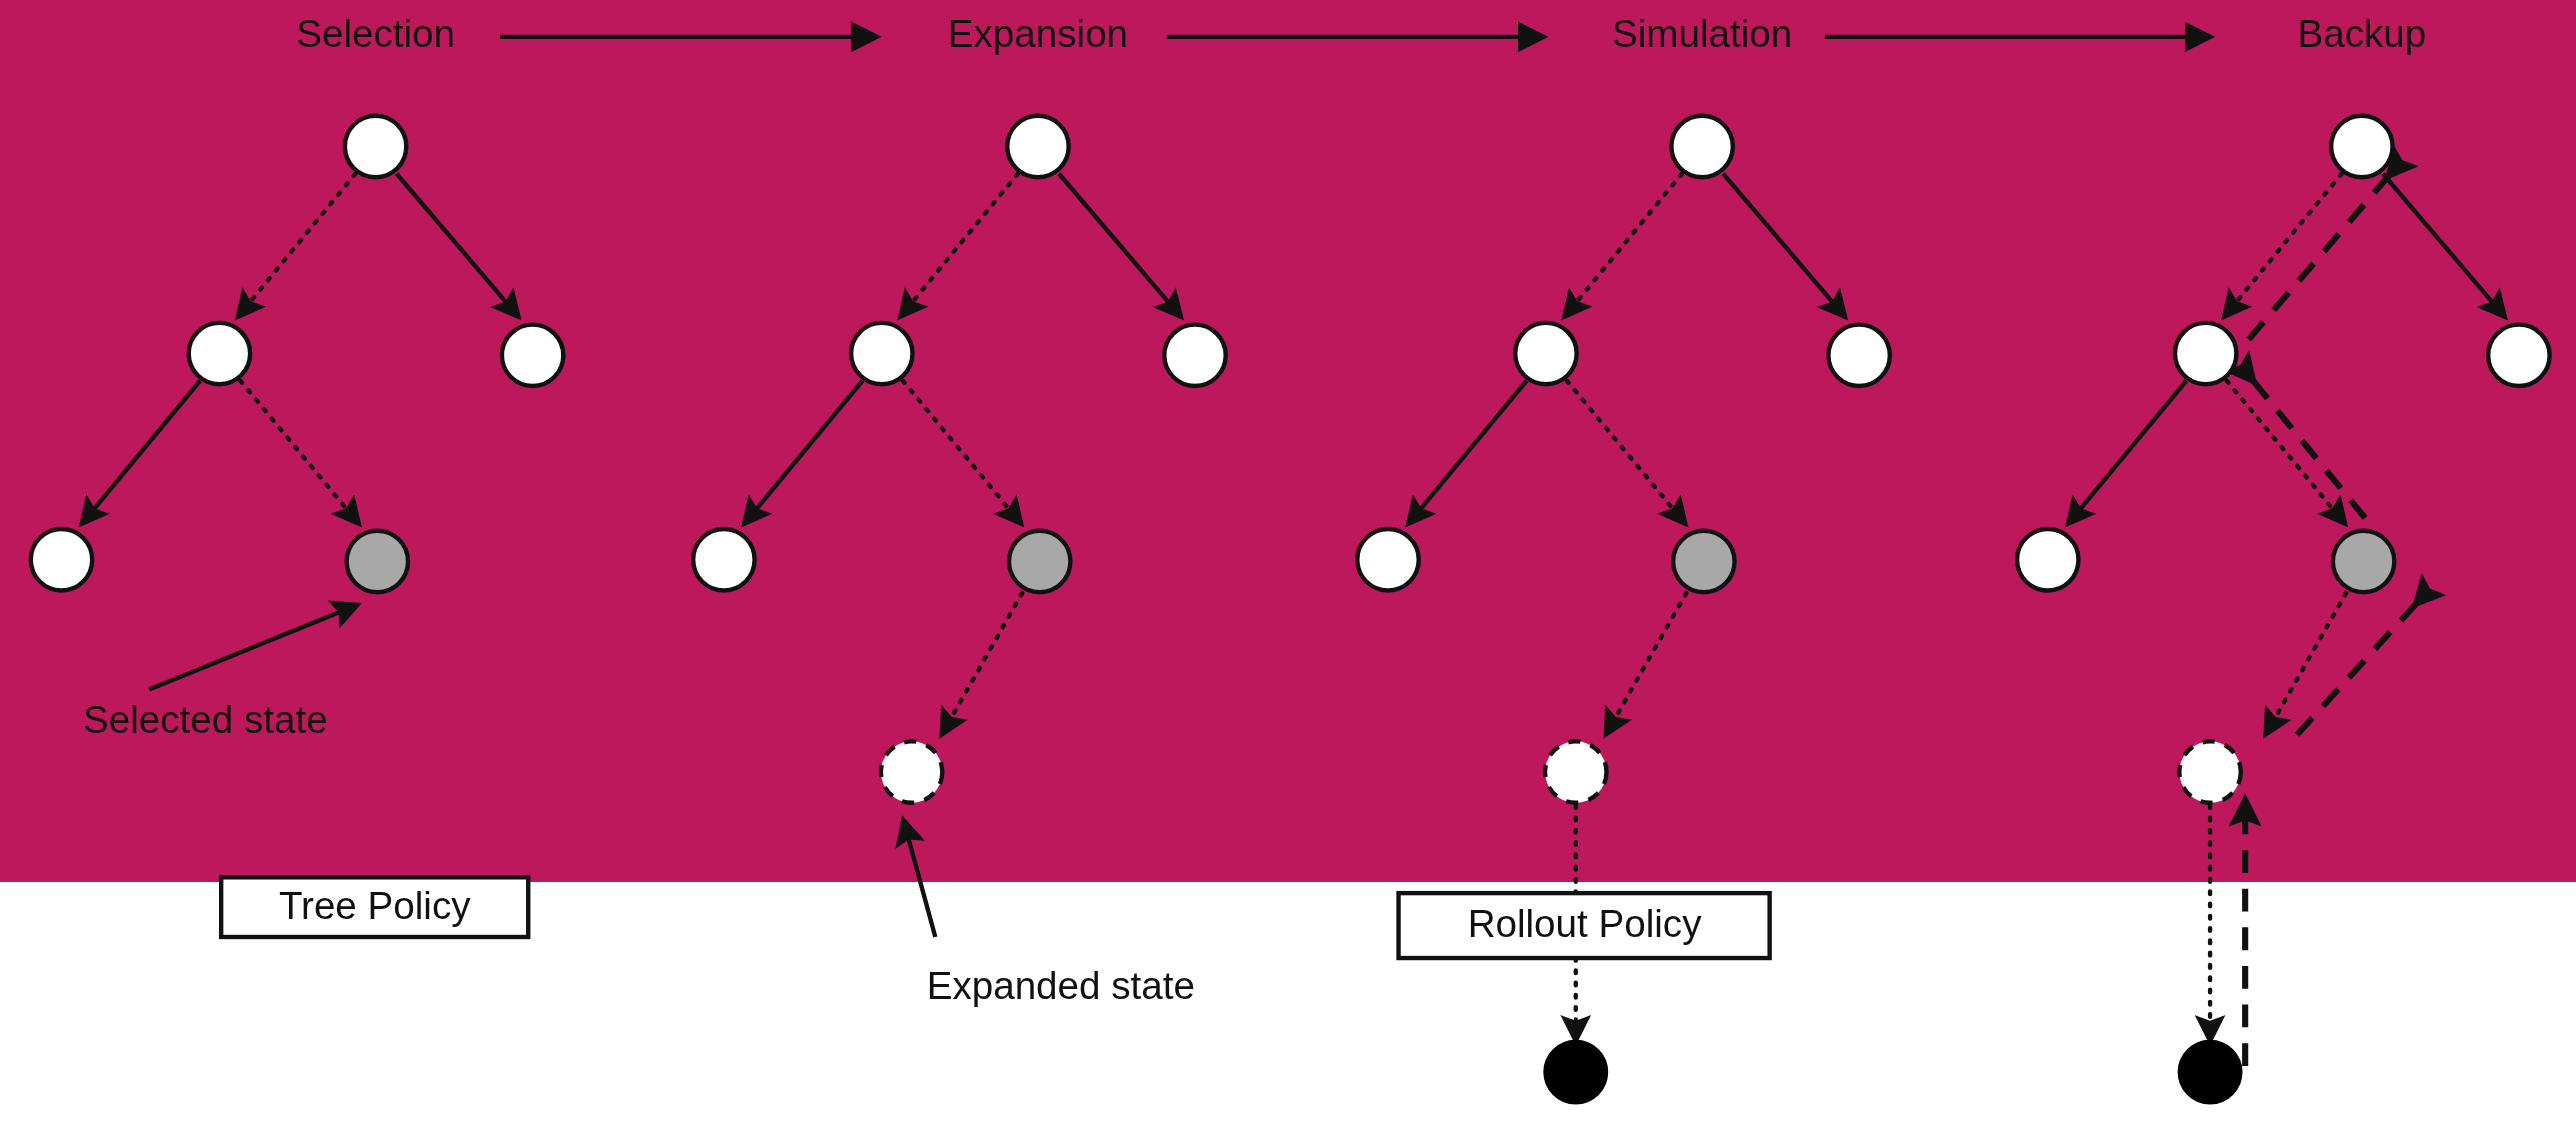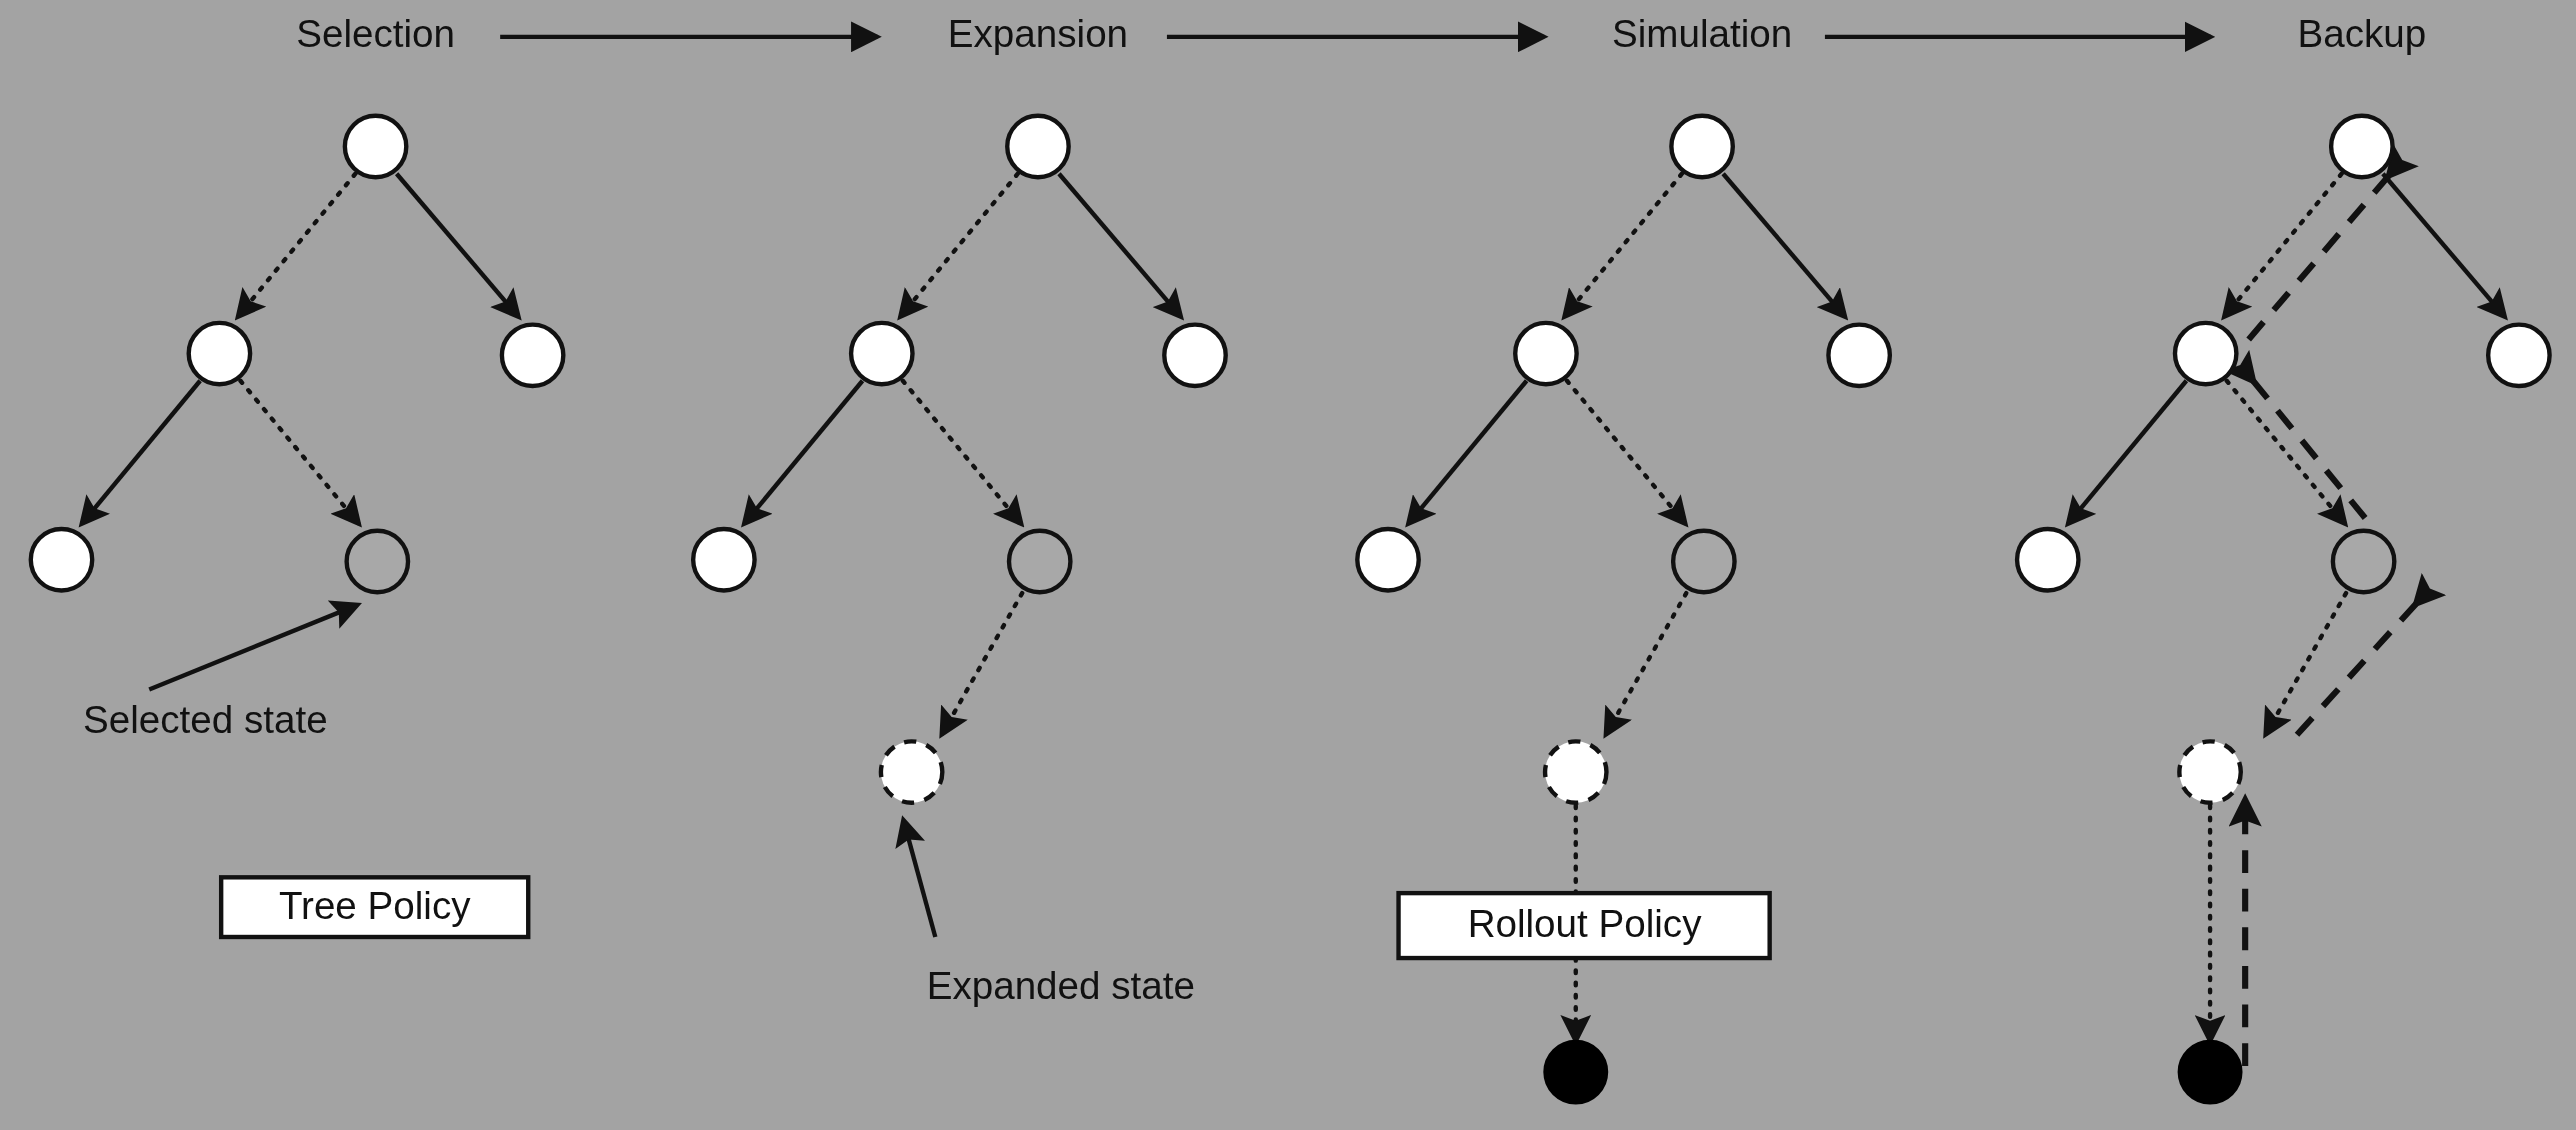--- a/index.html
+++ b/index.html
@@ -10,22 +10,22 @@
   }
   body {
     width: 2576px;
     height: 1130px;
     overflow: hidden;
     font-family: "Liberation Sans", sans-serif;
   }
   #stage {
     position: relative;
     width: 2576px;
-    height: 1130px;
-    background: #a3a3a3;
+    height: 882px;
+    background: #be185d;
   }
   svg#diagram {
     position: absolute;
     left: 0;
     top: 0;
     width: 2576px;
     height: 1130px;
     display: block;
   }
   .phase-title {

